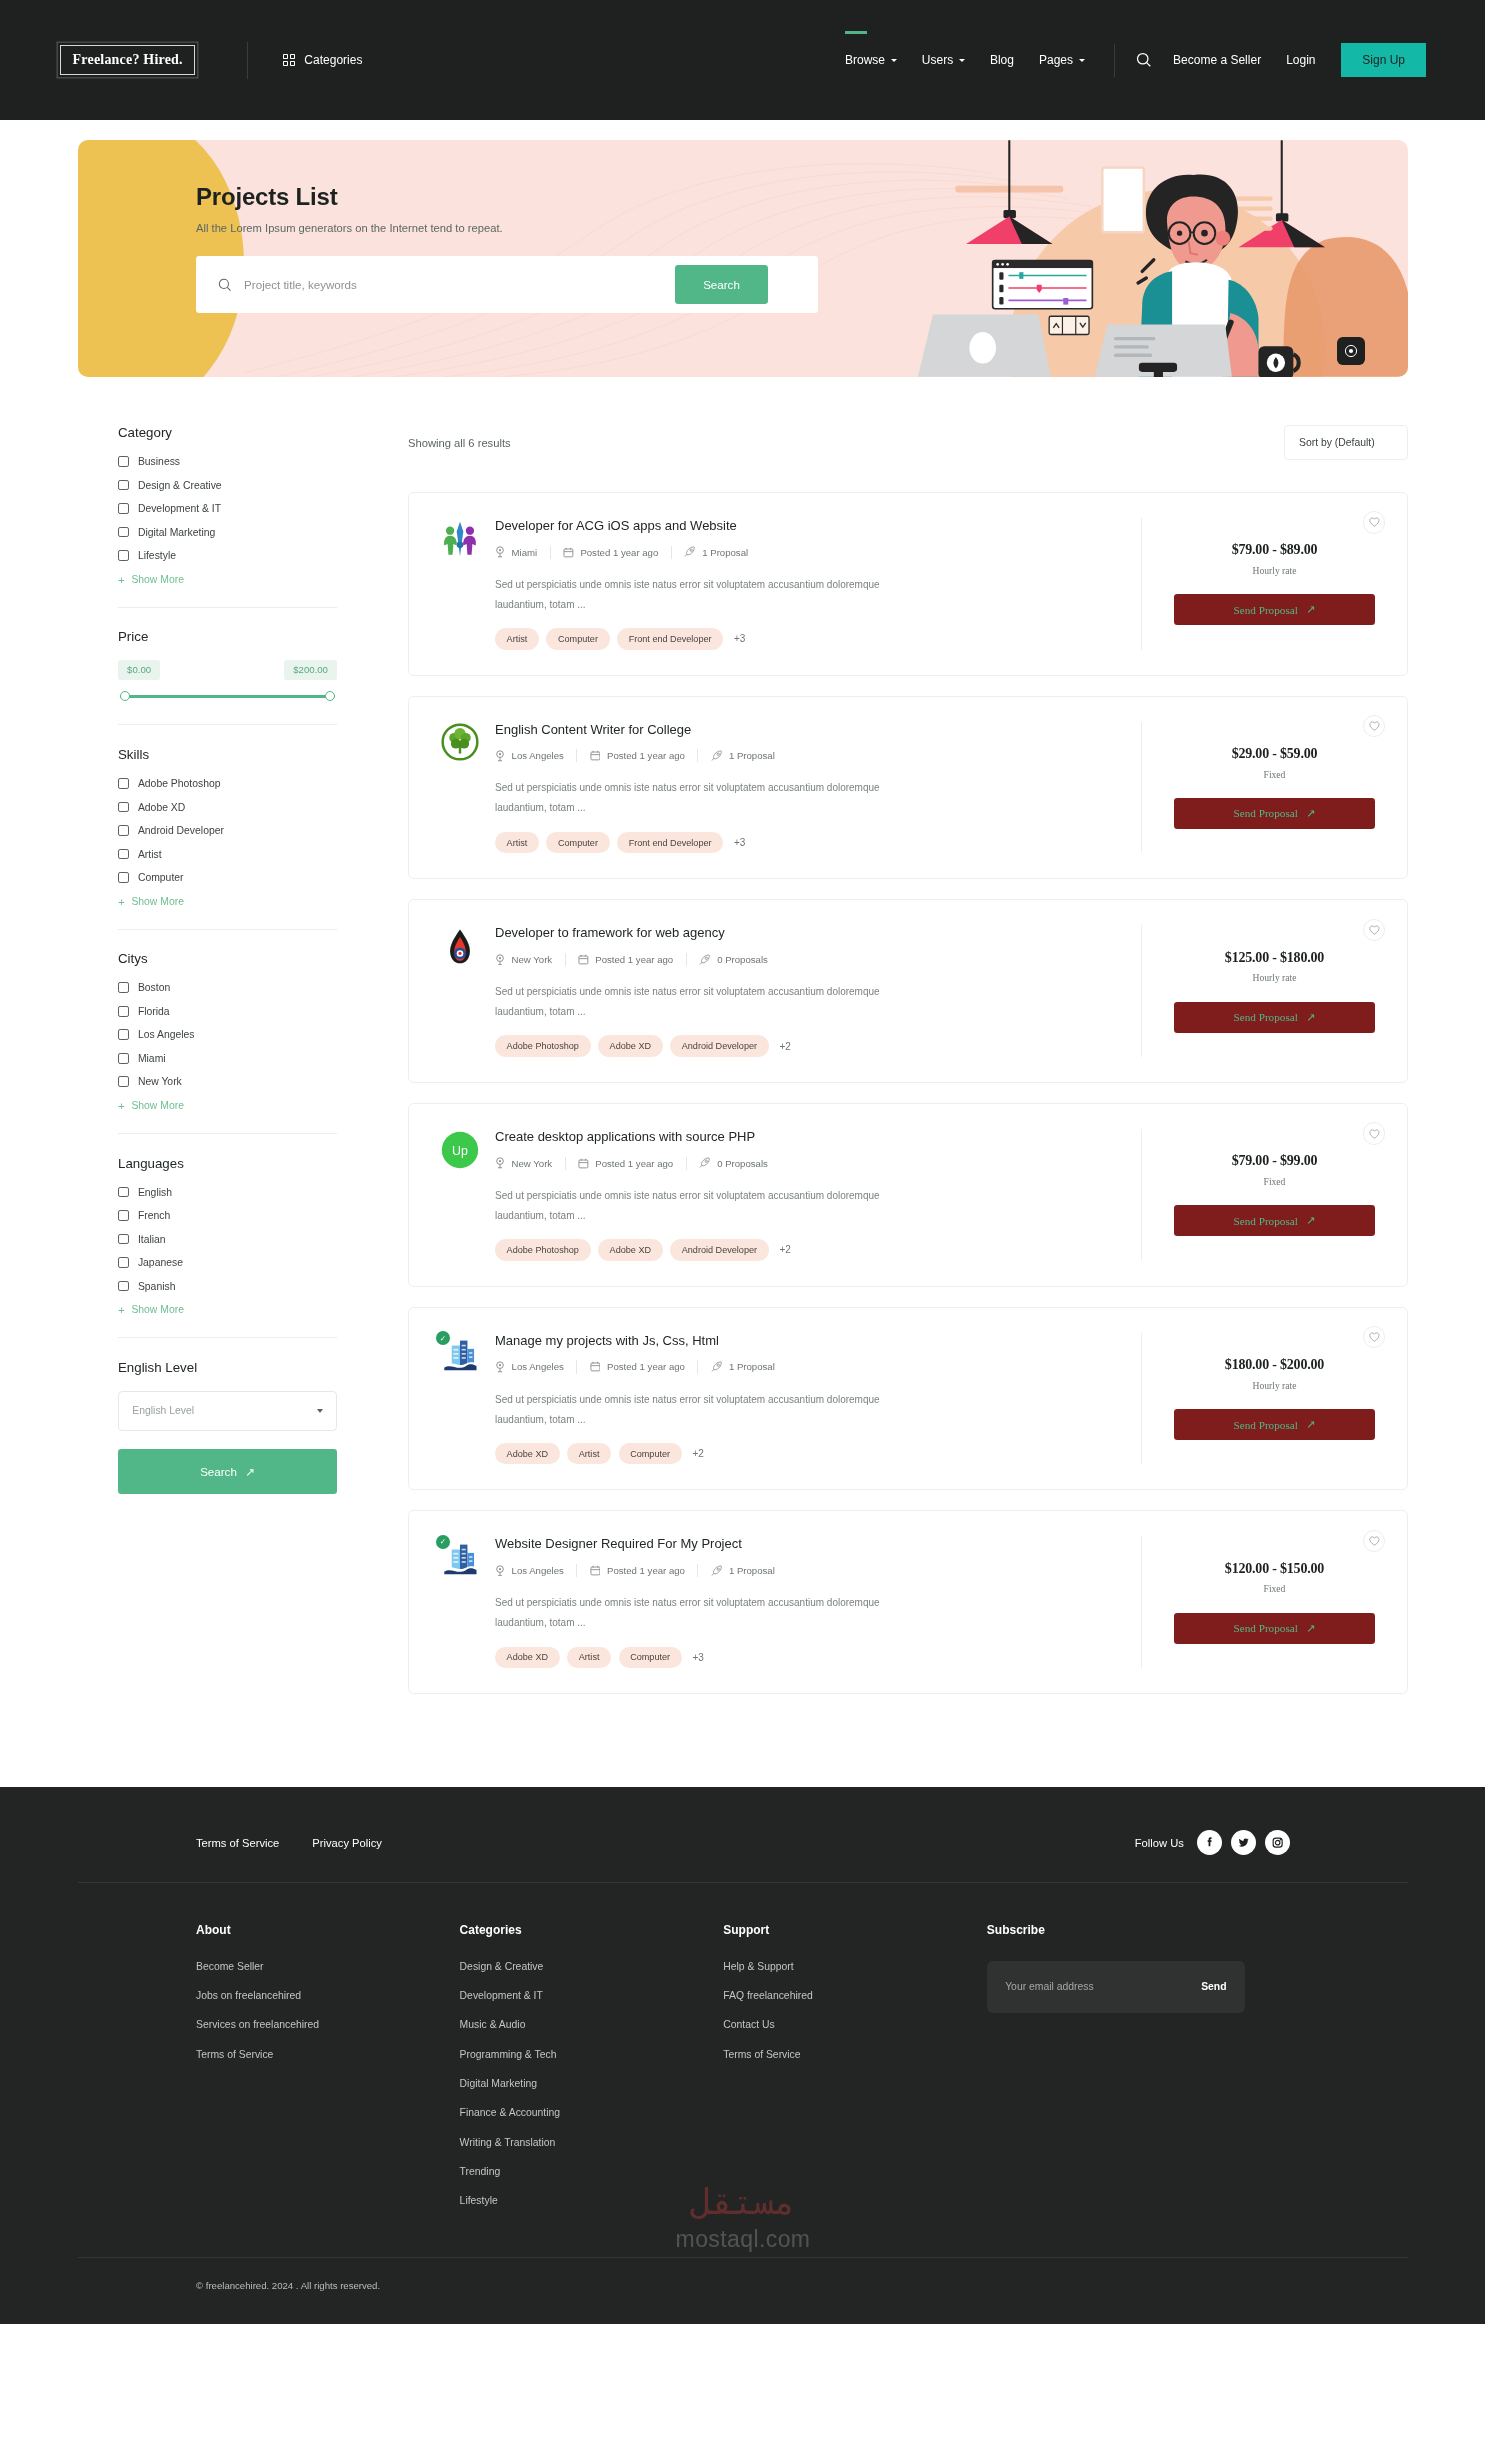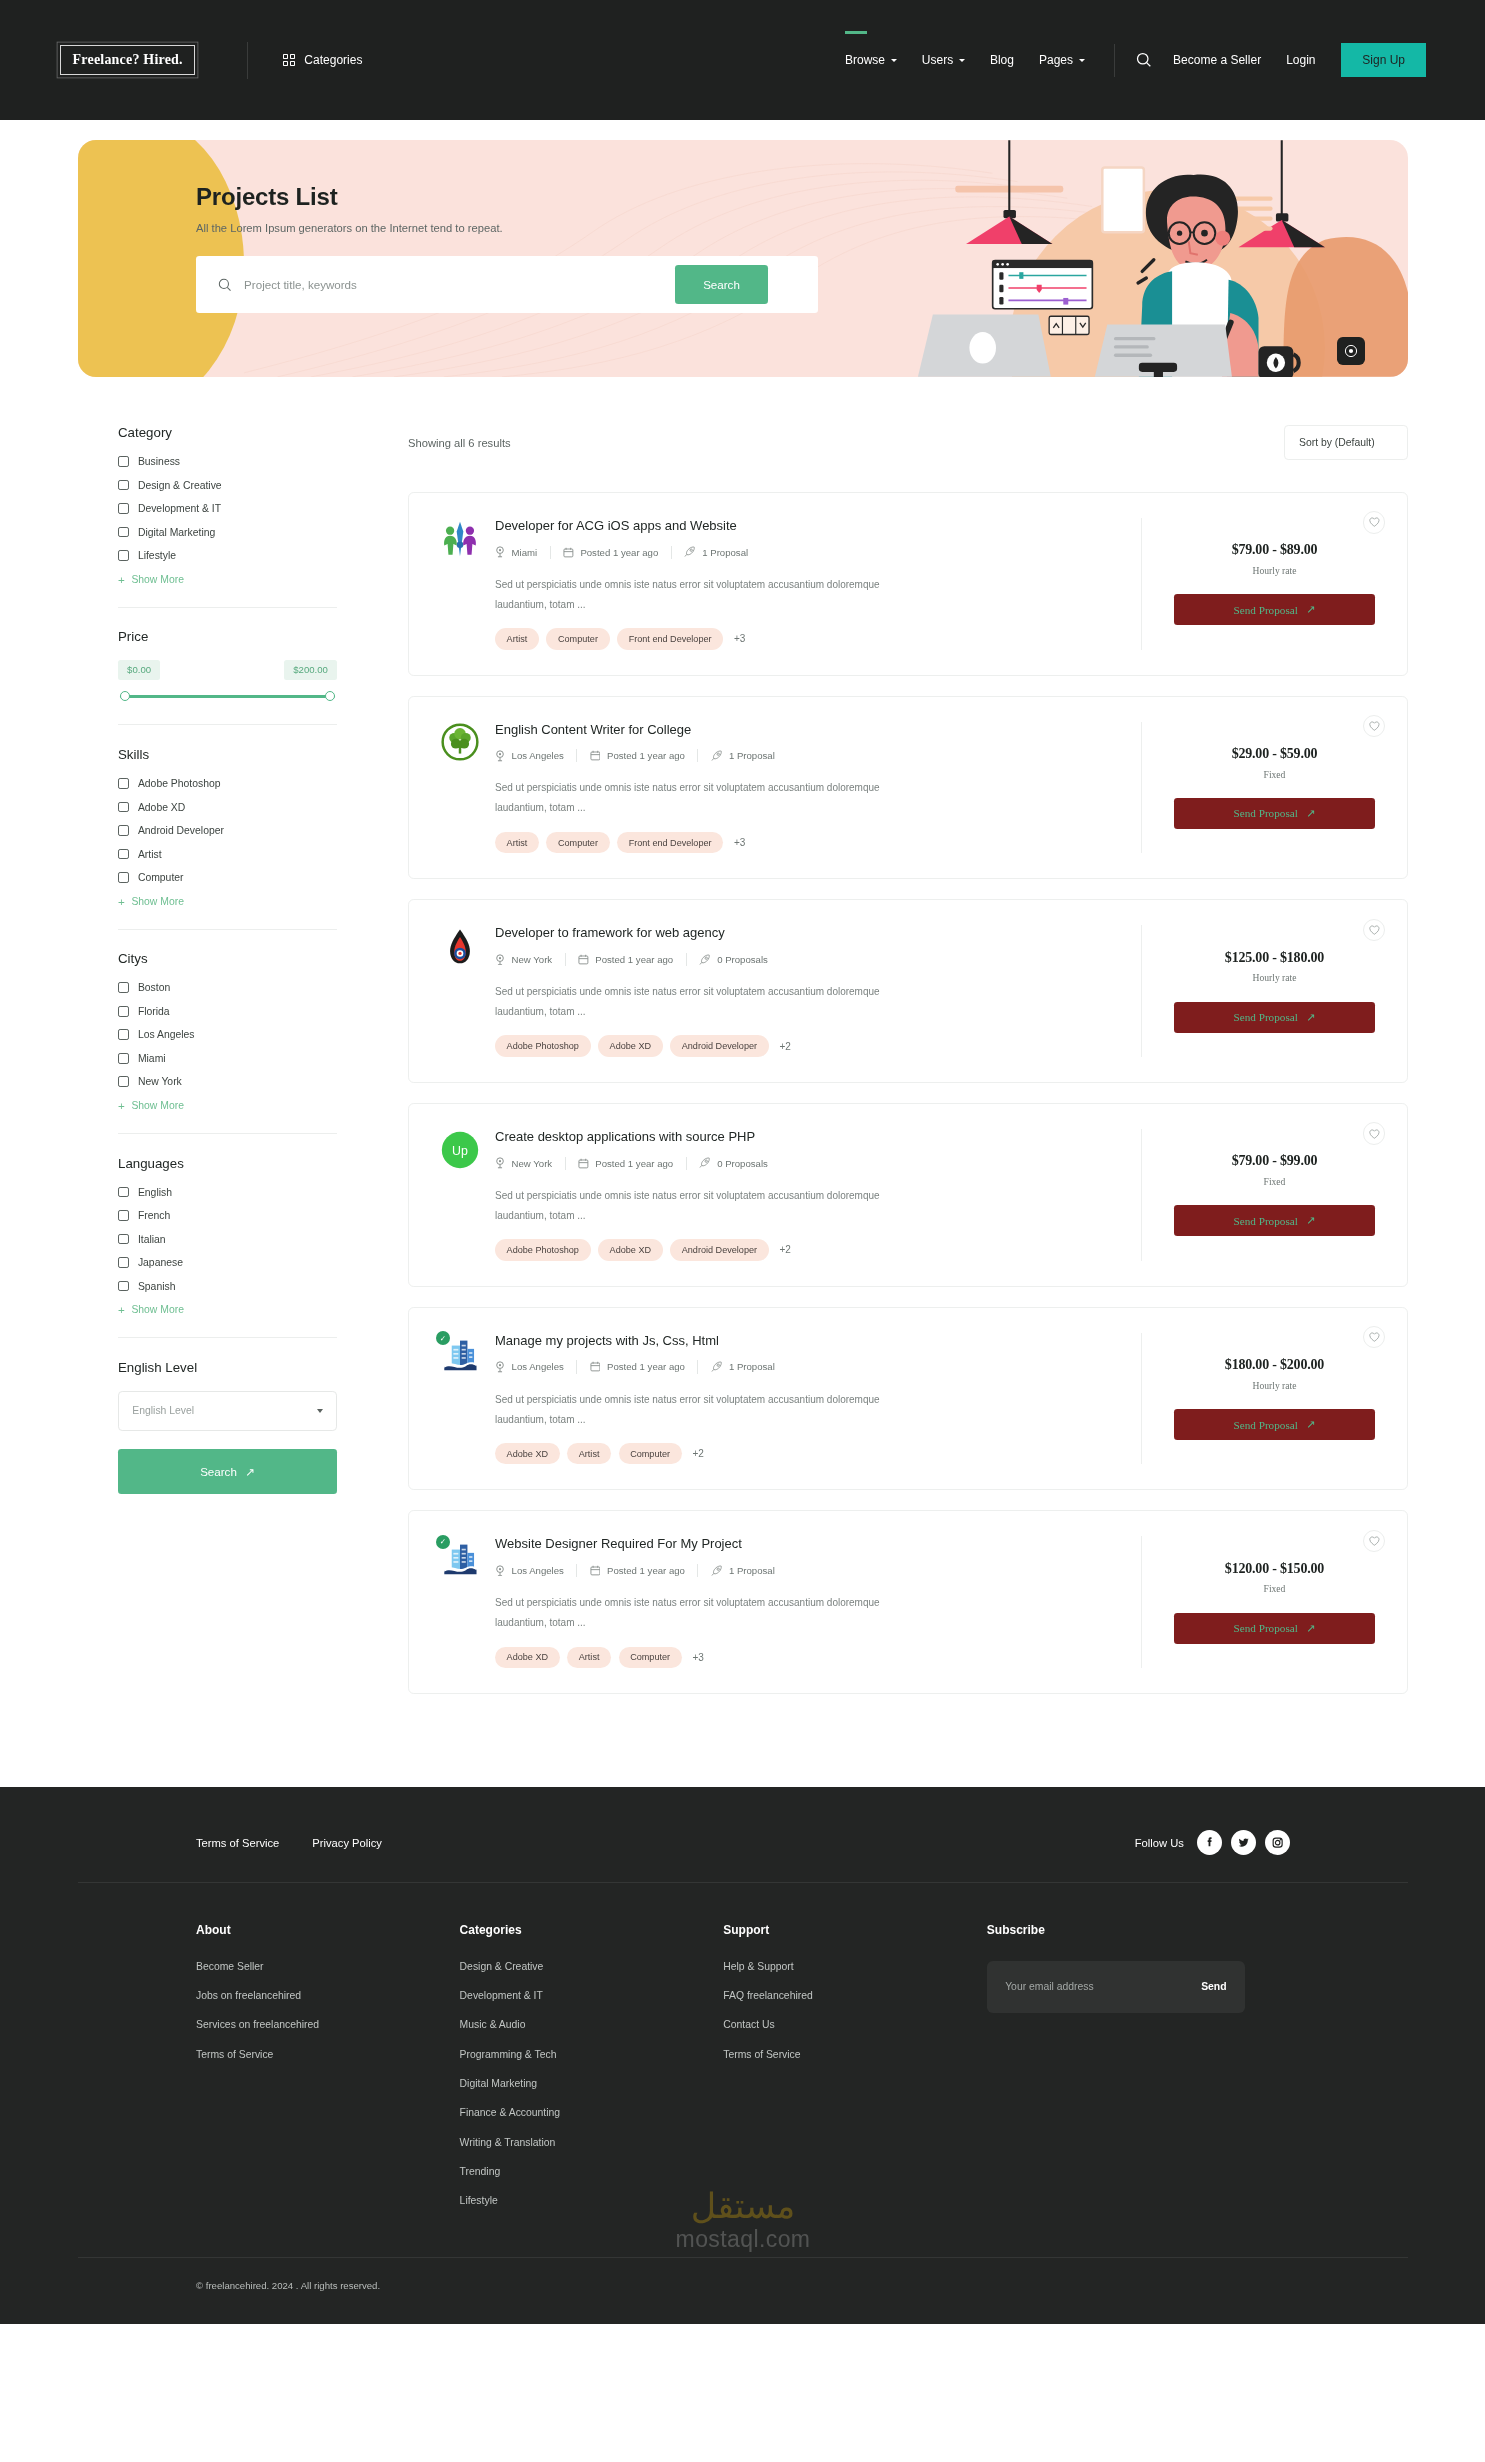--- a/index.html
+++ b/index.html
@@ -52,21 +52,21 @@
 
   
   .crumb { padding: 25px 0 0 196px; font-size: 11.6px; color: #6d7573; }
   .crumb .c-home { color: #6d7573; cursor: pointer; }
   .crumb .c-sep { margin: 0 5px; color: #9aa19f; }
   .crumb .c-cur { color: #2b312f; }
 
   
   .hero-wrap { padding: 20px 78px 0 78px; }
   .hero {
-    position: relative; height: 237px; border-radius: 18px; overflow: hidden;
+    position: relative; height: 237px; border-radius: 10px; overflow: hidden;
     background: #fbe2dc;
   }
   .hero-yellow {
     position: absolute; left: -33px; top: -25px; width: 199px; height: 299px;
     background: #edc252; border-radius: 0 55% 60% 0 / 0 50% 50% 0;
   }
   .hero-contour { position: absolute; inset: 0; opacity: .45; }
   .hero-body { position: relative; z-index: 3; padding: 43px 0 0 118px; }
   .hero-title { font-size: 24px; font-weight: 700; color: #1d2220; letter-spacing: -0.2px; }
   .hero-sub { margin-top: 10.8px; font-size: 11.2px; color: #5d6664; }
@@ -192,21 +192,21 @@
   }
   .sub-box .ph { color: #a3a8a6; font-size: 10.4px; }
   .sub-box .snd { color: #fff; font-size: 10.4px; font-weight: 700; cursor: pointer; }
   .f-bottom { border-top: 0.8px solid #343635; padding: 21.6px 118px 33px 118px; }
   .f-copy { color: #b9bdbb; font-size: 9.6px; }
 
   .watermark {
     position: absolute; left: 50%; transform: translateX(-50%);
     bottom: 71px; text-align: center; opacity: .30; pointer-events: none; z-index: 6;
   }
-  .wm-ar { font-size: 35px; color: #eab308; line-height: 1; direction: rtl; font-family: Liberation Sans, sans-serif; }
+  .wm-ar { font-size: 35px; color: #ef4444; line-height: 1; direction: rtl; font-family: Liberation Mono, monospace; }
   .wm-en { font-size: 23px; color: #bdbdbd; letter-spacing: 0.4px; margin-top: 3.3px; }
 
   .hero-wm {
     position: absolute; right: 43px; bottom: 11.6px; width: 28px; height: 28px;
     border-radius: 5.8px; background: #1f2120; display: flex; align-items: center;
     justify-content: center; z-index: 8;
   }
 </style>
 </head>
 <body>

